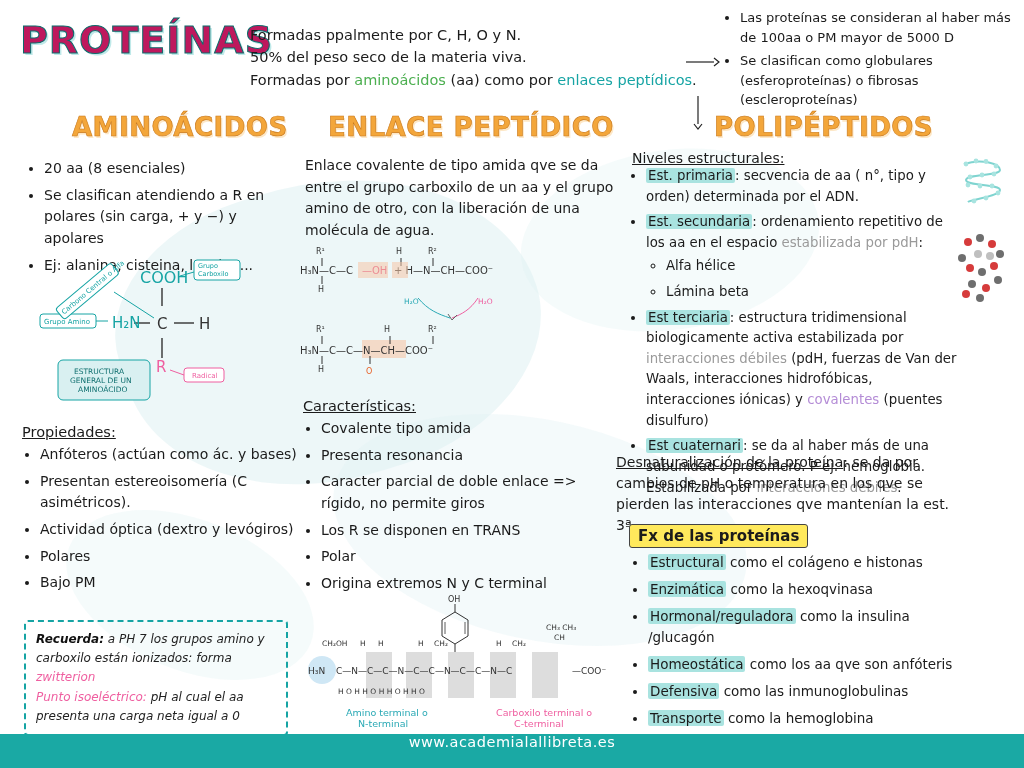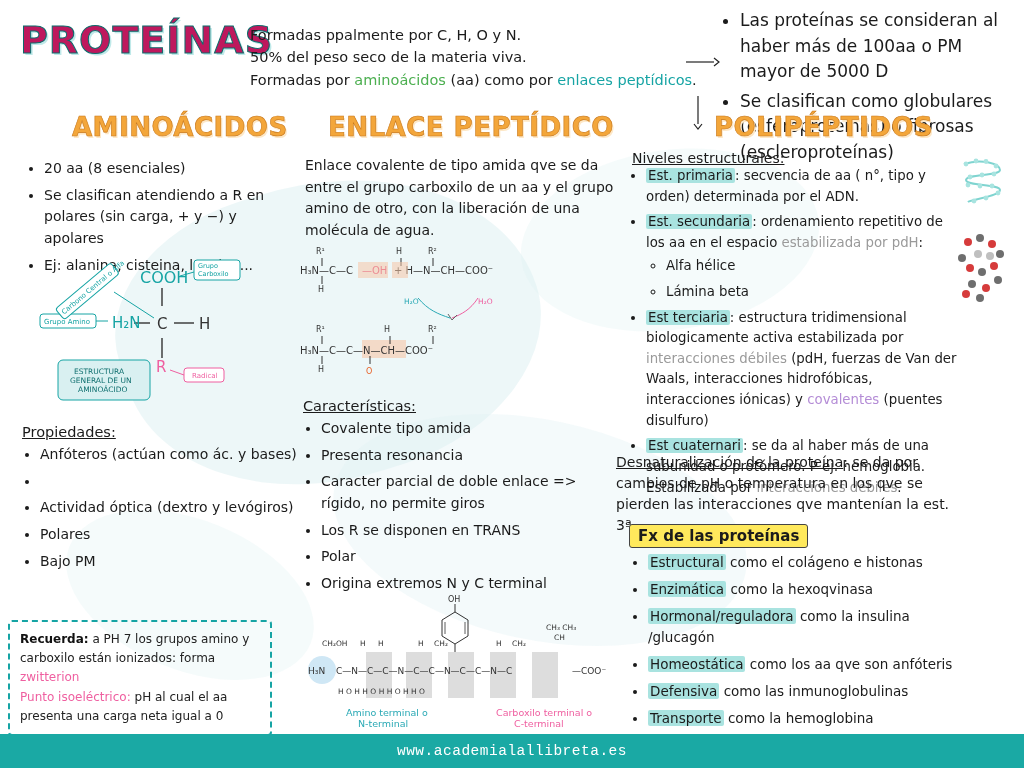--- a/index.html
+++ b/index.html
@@ -24,21 +24,21 @@
     color:#be185d;
     -webkit-text-stroke:1px #0c6b6b;
     text-shadow:2px 2px 0 #bfe9e9;
   }
   .intro { position:absolute; left:250px; top:24px; width:420px; font-size:14.5px; line-height:1.55; }
   .intro div { white-space:nowrap; }
   .hl-green { color:#4caf50; }
   .hl-teal  { color:#16a4a4; }
 
   .callout {
-    position:absolute; left:724px; top:8px; width:296px; font-size:17px; line-height:1.5;
+    position:absolute; left:724px; top:8px; width:296px; font-size:13px; line-height:1.5;
   }
   .callout ul { margin:0; padding-left:16px; }
   .callout li { margin-bottom:4px; }
 
   .arrow-right { position:absolute; left:686px; top:56px; width:34px; height:12px; }
   .arrow-down  { position:absolute; left:690px; top:96px; width:16px; height:34px; }
 
   .h2 {
     position:absolute; font-weight:bold; font-size:26px; letter-spacing:.5px;
     color:#f3a63a; -webkit-text-stroke:.6px #c9791d; text-shadow:1.5px 1.5px 0 #fde8c8;
@@ -51,22 +51,22 @@
   ul.bul { margin:0; padding-left:18px; }
   ul.bul li { margin-bottom:5px; }
   ul.sub { margin:3px 0 3px 0; padding-left:20px; list-style-type:circle; }
 
   
   #amino-list { left:26px; top:158px; width:270px; }
   #amino-diagram { position:absolute; left:22px; top:248px; width:280px; height:160px; }
   #prop-head { position:absolute; left:22px; top:424px; font-size:14.5px; text-decoration:underline; }
   #prop-list { left:22px; top:444px; width:285px; }
   .recuadro {
-    position:absolute; left:8px; top:620px; width:264px; padding:8px 10px;
-    border:2px dashed #16a4a4; border-radius:4px; font-size:12px; line-height:1.6; color:#222;
+    position:absolute; left:24px; top:620px; width:264px; padding:8px 10px;
+    border:2px dashed #16a4a4; border-radius:4px; font-size:12px; line-height:1.6; color:#222;font-style:italic;
   }
   .pink { color:#ef5fa0; }
   .zwit { color:#ef5fa0; }
 
   
   #enlace-par { left:305px; top:155px; width:310px; }
   #carac-head { position:absolute; left:303px; top:398px; font-size:14.5px; text-decoration:underline; }
   #carac-list { left:303px; top:418px; width:320px; }
   #enlace-formula { position:absolute; left:300px; top:222px; width:330px; height:160px; }
   #peptide-chain { position:absolute; left:300px; top:590px; width:330px; height:140px; }
@@ -82,22 +82,22 @@
 
   #fx-title {
     position:absolute; left:629px; top:524px; font-weight:bold; font-size:15px;
     background:#ffe95c; padding:2px 8px; border-radius:3px; border:1px solid #444;
   }
   #fx-list { left:630px; top:552px; width:350px; font-size:13.5px; }
   #fx-list li { margin-bottom:6px; }
 
   .footer {
     position:absolute; left:0; bottom:0; width:1024px; height:34px;
-    background:#1aa9a4; color:#fff; display:flex; align-items:center; justify-content:center;
-    font-size:14.5px; letter-spacing:.5px;font-family:Liberation Mono, monospace;
+    background:#1aa9a4; color:#fff; display:flex; align-items:flex-start; justify-content:center;
+    font-size:14.5px; letter-spacing:.5px;
   }
 </style>
 </head>
 <body>
 
 <div class="bg-shape" id="bg1"></div>
 <div class="bg-shape" id="bg2"></div>
 <div class="bg-shape" id="bg3"></div>
 <div class="bg-shape" id="bg4"></div>
 
@@ -169,20 +169,21 @@
   <text x="52" y="126" font-size="7.5" fill="#0f6f6f" font-family="DejaVu Sans">ESTRUCTURA</text>
   <text x="48" y="135" font-size="7.5" fill="#0f6f6f" font-family="DejaVu Sans">GENERAL DE UN</text>
   <text x="56" y="144" font-size="7.5" fill="#0f6f6f" font-family="DejaVu Sans">AMINOÁCIDO</text>
 </svg>
 
 <div id="prop-head">Propiedades:</div>
 <div class="col-text" id="prop-list">
   <ul class="bul">
     <li>Anfóteros (actúan como ác. y bases)</li>
     <li>
+      <span>Presentan estereoisomería (C asimétricos).</span>
     </li>
     <li>Actividad óptica (dextro y levógiros)</li>
     <li>Polares</li>
     <li>Bajo PM</li>
   </ul>
 </div>
 
 <div class="recuadro">
   <span style="color:#111;font-weight:bold">Recuerda:</span>
   <span>a PH 7 los grupos amino y carboxilo están ionizados: forma </span><span class="zwit">zwitterion</span><br>

